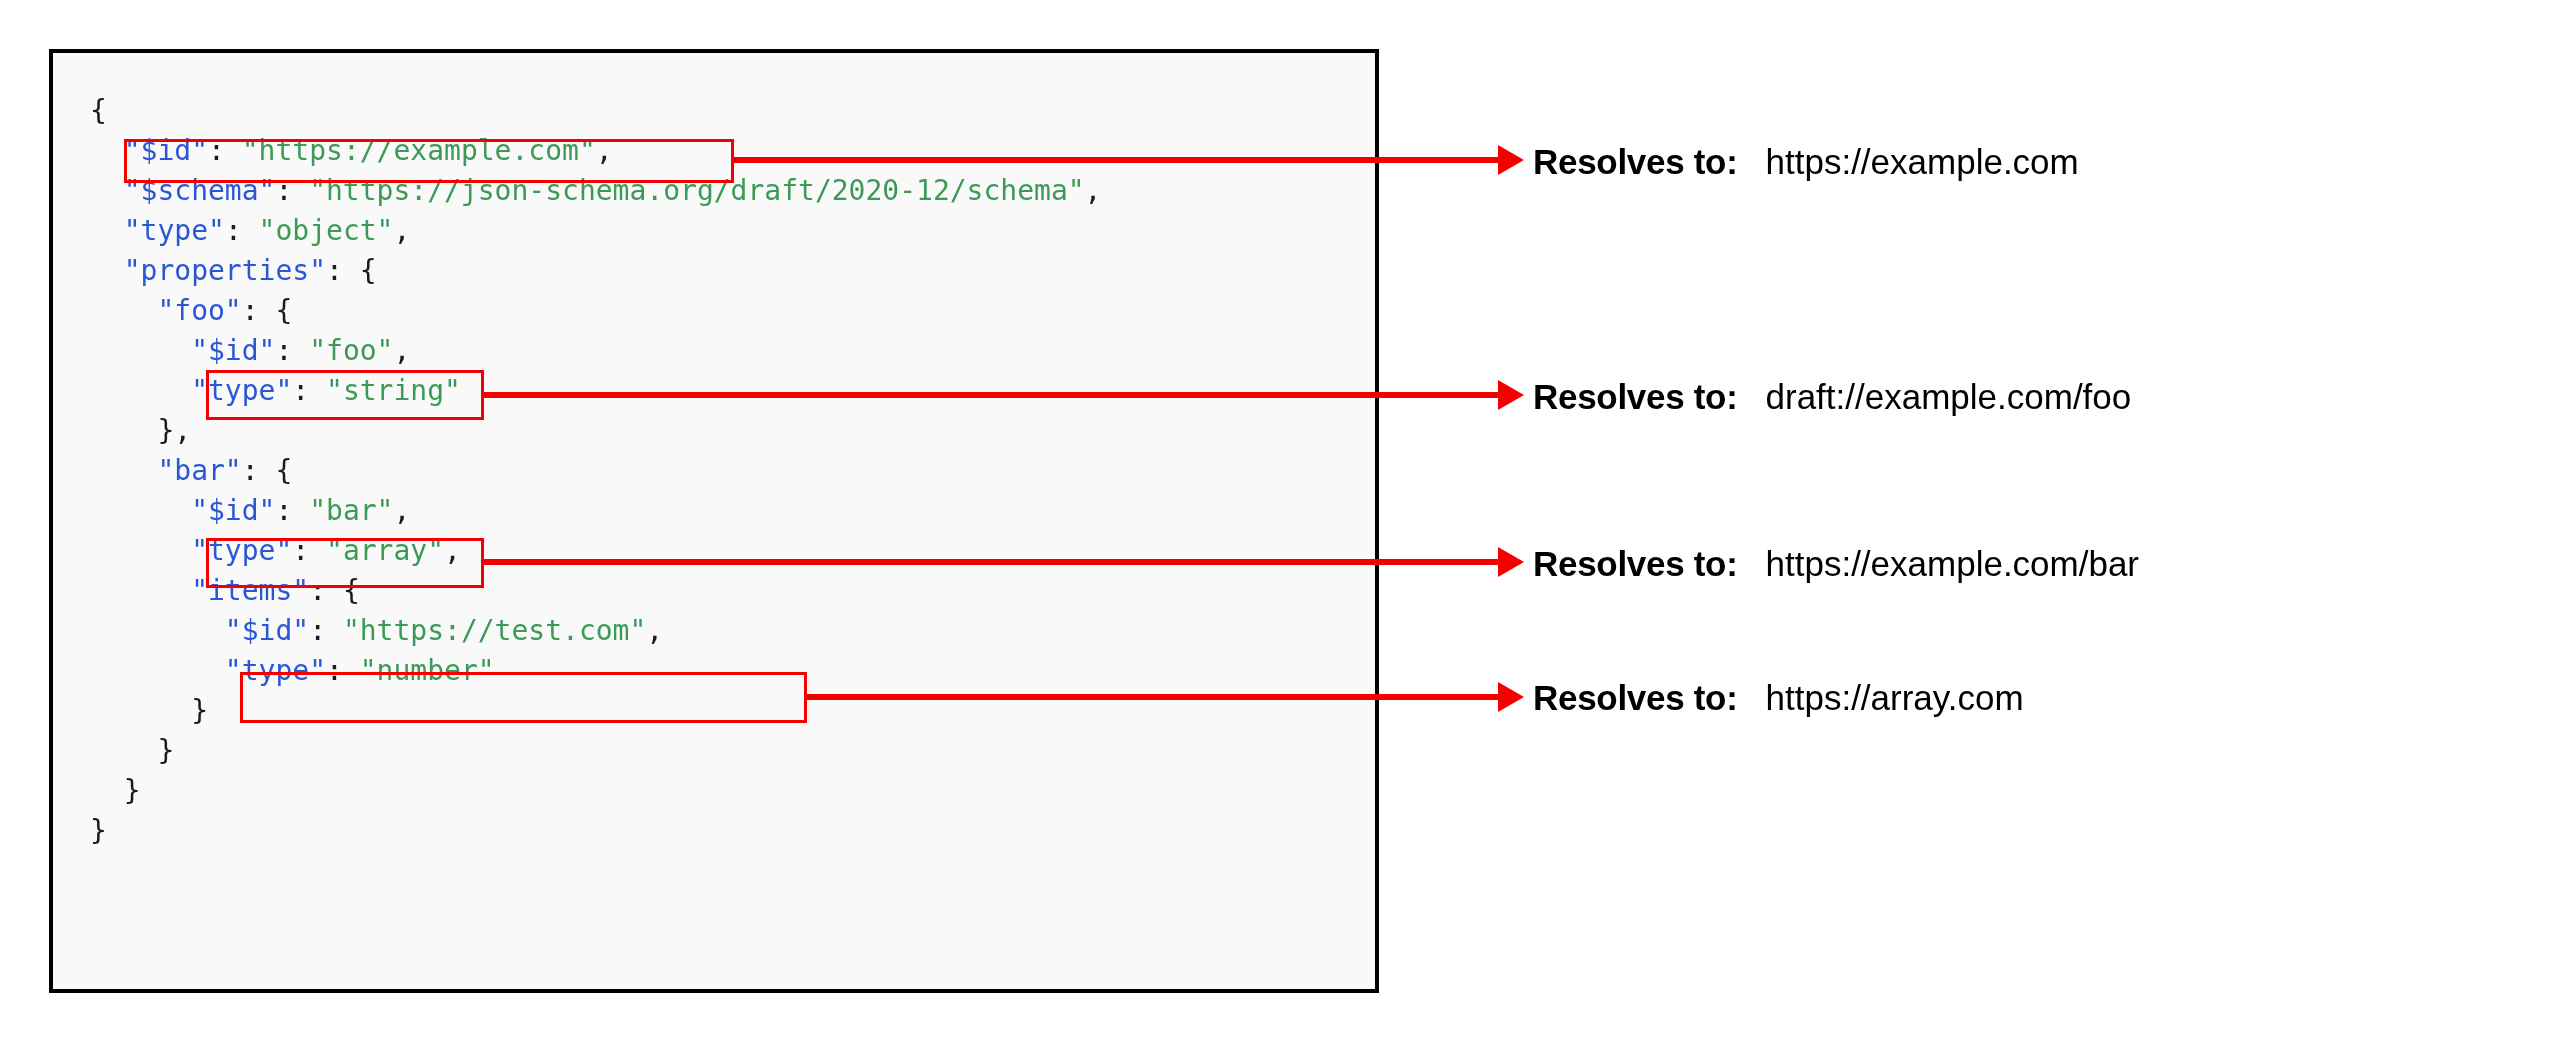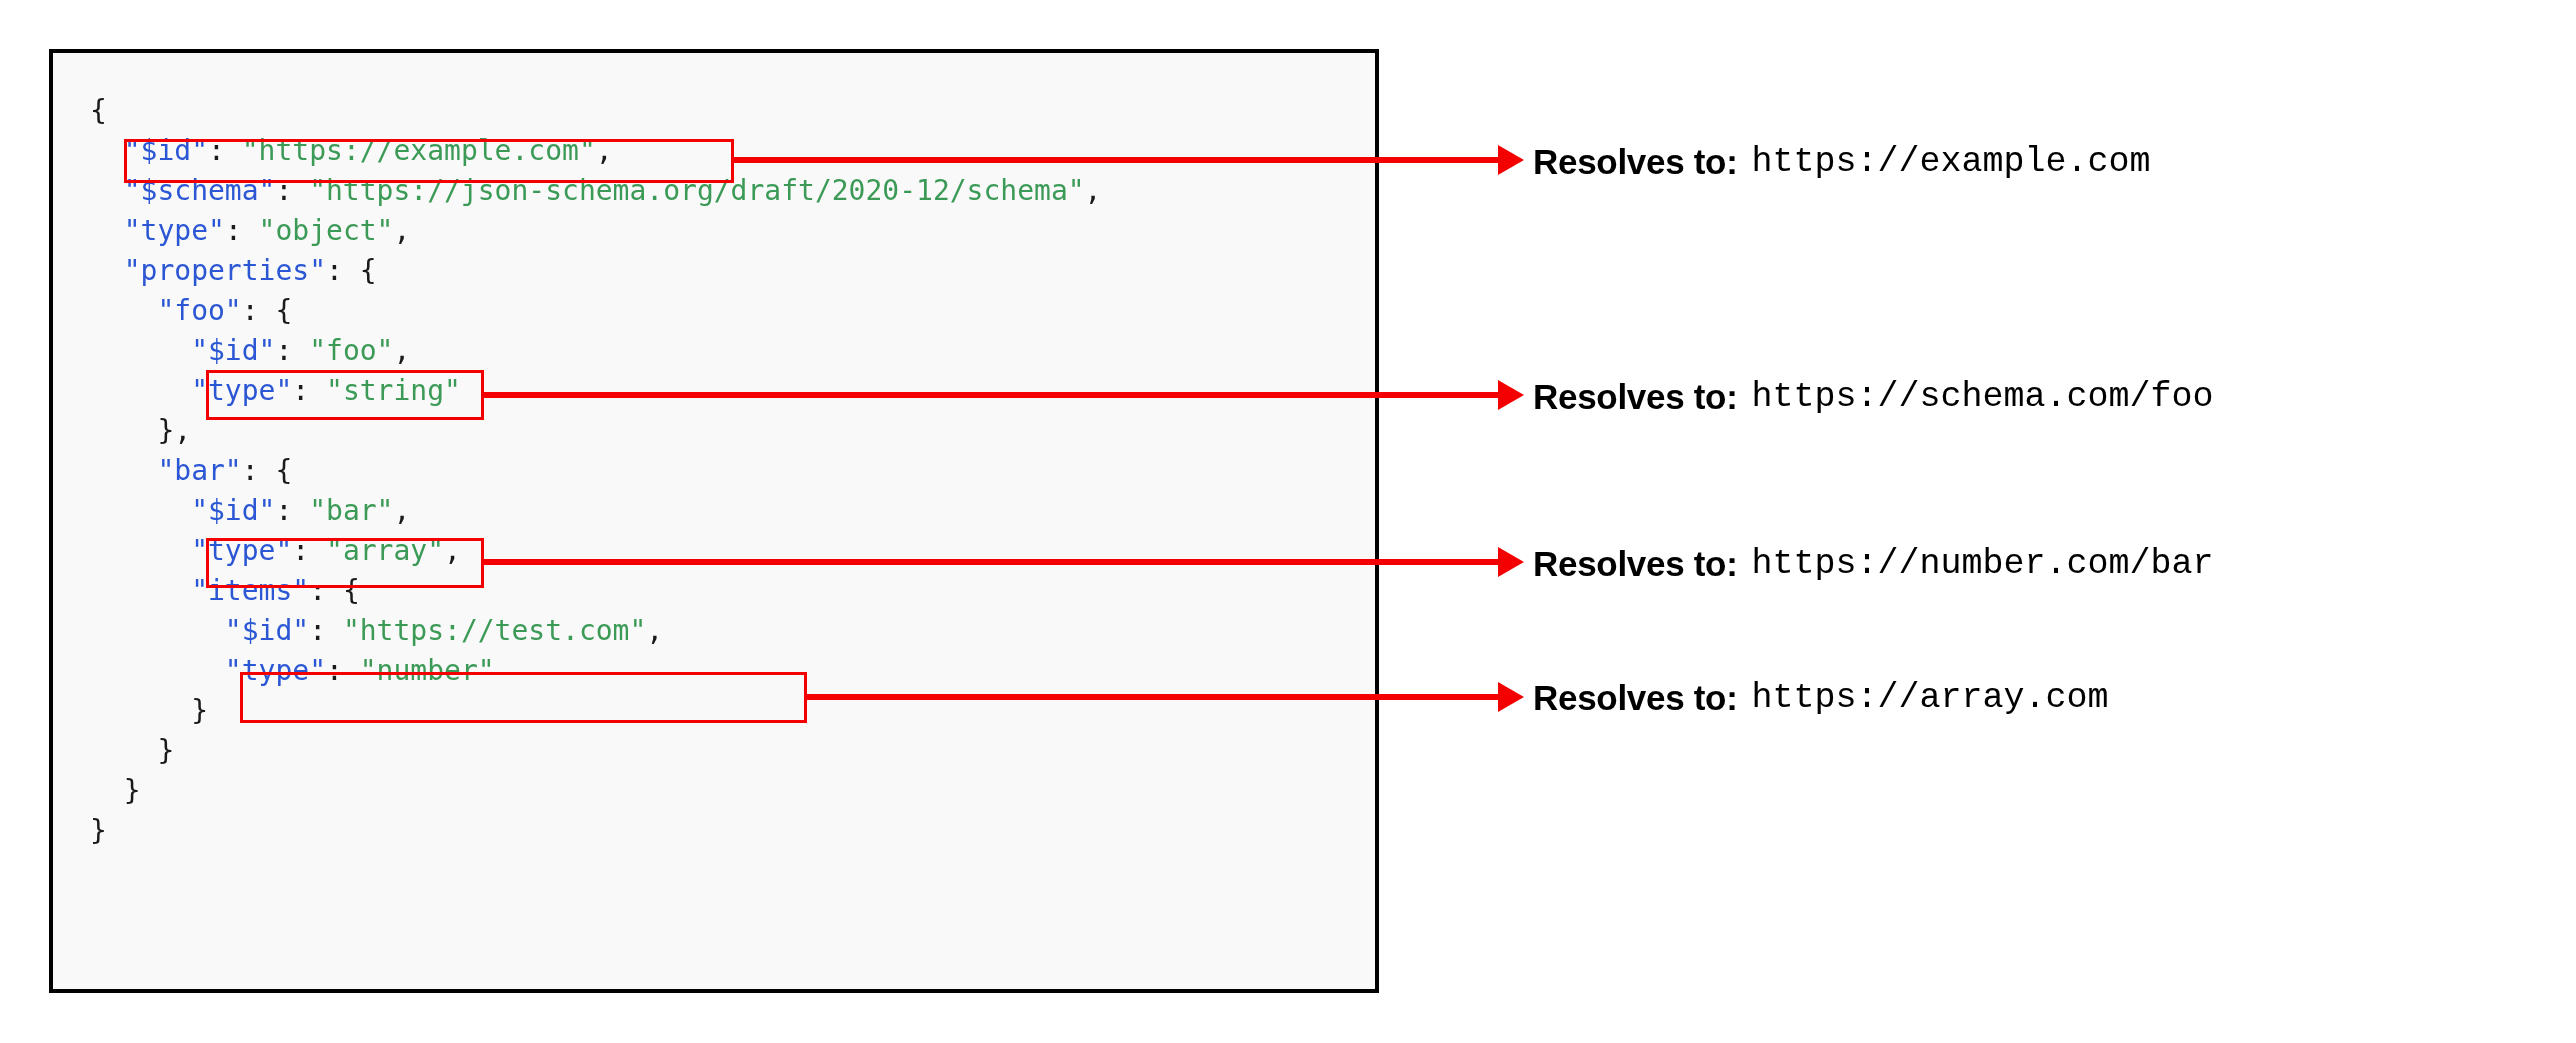--- a/index.html
+++ b/index.html
@@ -81,24 +81,24 @@
     align-items: flex-start;
   }
   .resolve-label {
     font-family: "Liberation Sans", sans-serif;
     font-weight: bold;
     font-size: 35px;
     color: #000000;
     letter-spacing: -0.3px;
   }
   .resolve-url {
-    font-family: Liberation Mono, monospace;
+    font-family: Liberation Sans, sans-serif;
     font-size: 35px;
     color: #000000;
-    margin-left: 14px;
+    margin-left: 28px;
   }
 </style>
 </head>
 <body>
 
 <div id="code-panel">
   <div id="code-listing"><div class="code-line"><span class="tok-punct">{</span></div><div class="code-line">  <span class="tok-key">"$id"</span><span class="tok-punct">: </span><span class="tok-str">"https://example.com"</span><span class="tok-punct">,</span></div><div class="code-line">  <span class="tok-key">"$schema"</span><span class="tok-punct">: </span><span class="tok-str">"https://json-schema.org/draft/2020-12/schema"</span><span class="tok-punct">,</span></div><div class="code-line">  <span class="tok-key">"type"</span><span class="tok-punct">: </span><span class="tok-str">"object"</span><span class="tok-punct">,</span></div><div class="code-line">  <span class="tok-key">"properties"</span><span class="tok-punct">: {</span></div><div class="code-line">    <span class="tok-key">"foo"</span><span class="tok-punct">: {</span></div><div class="code-line">      <span class="tok-key">"$id"</span><span class="tok-punct">: </span><span class="tok-str">"foo"</span><span class="tok-punct">,</span></div><div class="code-line">      <span class="tok-key">"type"</span><span class="tok-punct">: </span><span class="tok-str">"string"</span></div><div class="code-line">    <span class="tok-punct">},</span></div><div class="code-line">    <span class="tok-key">"bar"</span><span class="tok-punct">: {</span></div><div class="code-line">      <span class="tok-key">"$id"</span><span class="tok-punct">: </span><span class="tok-str">"bar"</span><span class="tok-punct">,</span></div><div class="code-line">      <span class="tok-key">"type"</span><span class="tok-punct">: </span><span class="tok-str">"array"</span><span class="tok-punct">,</span></div><div class="code-line">      <span class="tok-key">"items"</span><span class="tok-punct">: {</span></div><div class="code-line">        <span class="tok-key">"$id"</span><span class="tok-punct">: </span><span class="tok-str">"https://test.com"</span><span class="tok-punct">,</span></div><div class="code-line">        <span class="tok-key">"type"</span><span class="tok-punct">: </span><span class="tok-str">"number"</span></div><div class="code-line">      <span class="tok-punct">}</span></div><div class="code-line">    <span class="tok-punct">}</span></div><div class="code-line">  <span class="tok-punct">}</span></div><div class="code-line"><span class="tok-punct">}</span></div></div>
 </div>
 
 <div class="hl-box" style="left: 124px; top: 139px; width: 610px; height: 44px; border-color: rgb(244, 0, 0);"></div>
@@ -114,23 +114,23 @@
 <div class="arrow-head" style="left: 1498px; top: 547px; border-left-color: rgb(244, 0, 0);"></div>
 <div class="arrow" style="left: 805px; top: 694px; width: 693px; background: rgb(244, 0, 0);"></div>
 <div class="arrow-head" style="left: 1498px; top: 682px; border-left-color: rgb(244, 0, 0);"></div>
 
 <div class="resolve-row" style="left: 1533px; top: 142px;">
   <span class="resolve-label">Resolves to:</span>
   <span class="resolve-url">https://example.com</span>
 </div>
 <div class="resolve-row" style="left: 1533px; top: 377px;">
   <span class="resolve-label">Resolves to:</span>
-  <span class="resolve-url">https://schema.com/foo</span>
+  <span class="resolve-url">draft://example.com/foo</span>
 </div>
 <div class="resolve-row" style="left: 1533px; top: 544px;">
   <span class="resolve-label">Resolves to:</span>
-  <span class="resolve-url">https://number.com/bar</span>
+  <span class="resolve-url">https://example.com/bar</span>
 </div>
 <div class="resolve-row" style="left: 1533px; top: 678px;">
   <span class="resolve-label">Resolves to:</span>
   <span class="resolve-url">https://array.com</span>
 </div>
 
 
 </body></html>

